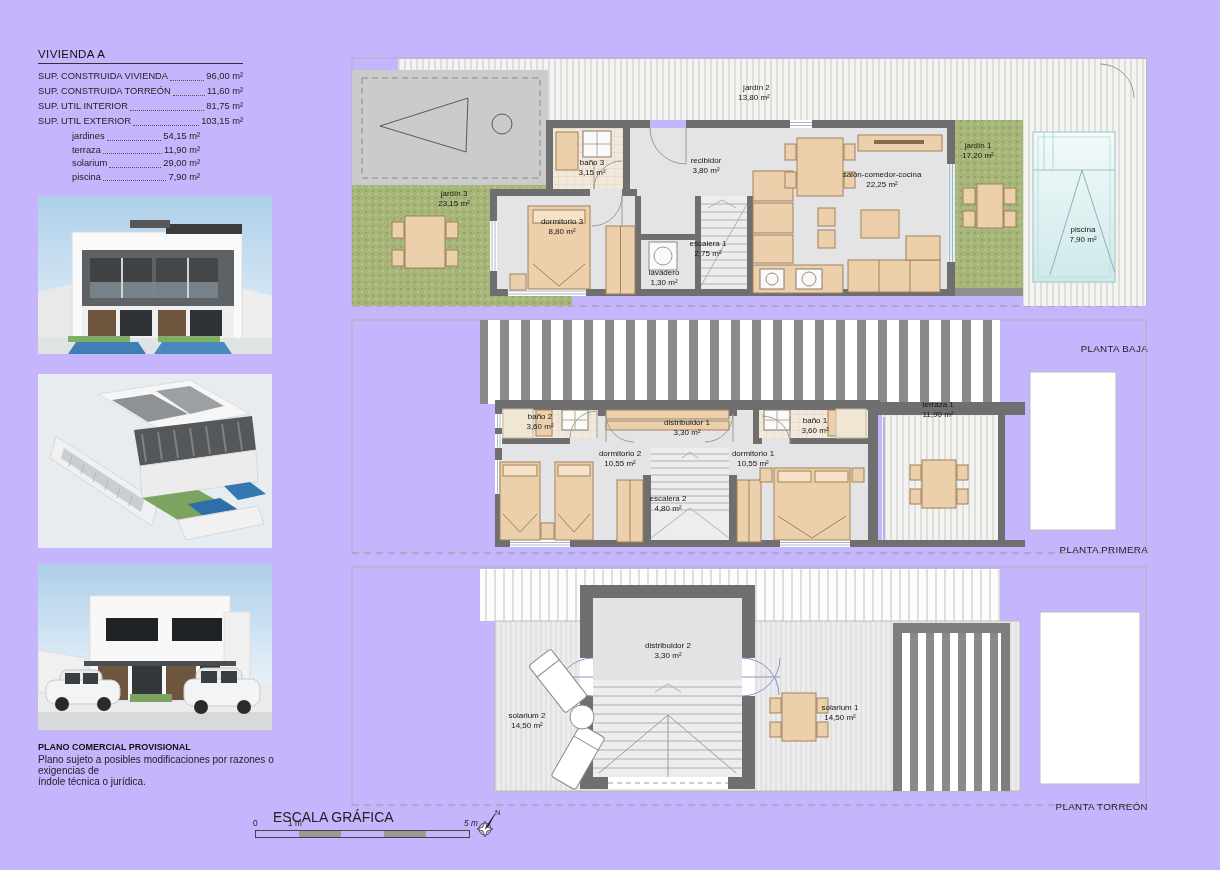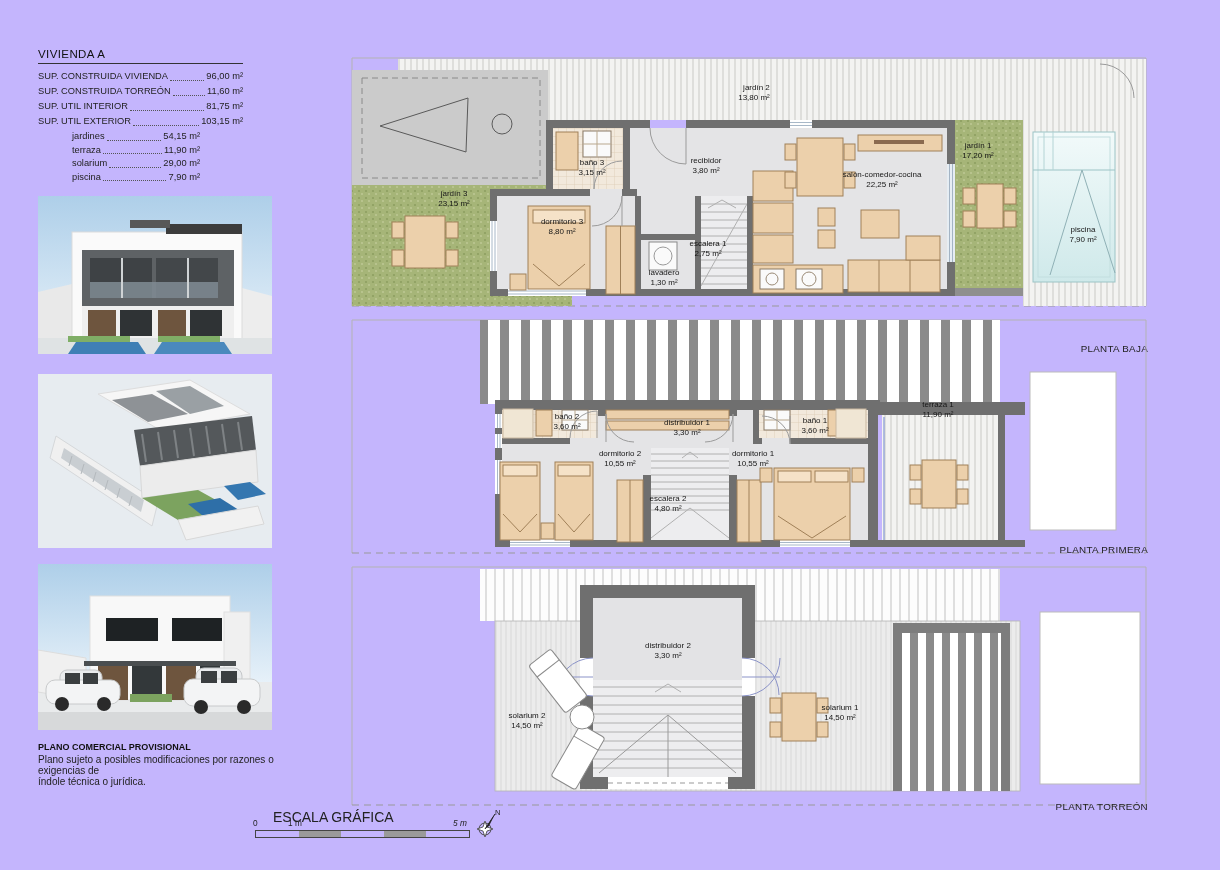--- a/index.html
+++ b/index.html
@@ -480,21 +480,21 @@
         <path d="M220,120 A27,27 0 0 1 247,93"></path>
           <line x1="247" y1="120" x2="247" y2="93"></line>
         <path d="M256,96 A28,28 0 0 0 284,124"></path>
           <line x1="256" y1="96" x2="256" y2="124"></line>
         <path d="M383,96 A28,28 0 0 1 355,124"></path>
           <line x1="383" y1="96" x2="383" y2="124"></line>
         <path d="M440,126 A28,28 0 0 0 412,98"></path>
           <line x1="440" y1="126" x2="440" y2="98"></line>
       </g>
     </svg>
-    <div class="room-label" style="left:217px;top:104px;">
+    <div class="room-label" style="left:190px;top:104px;">
         <span class="nm">baño 2</span>
         <span class="ar">3,60 m²</span>
       </div>
     <div class="room-label" style="left:337px;top:110px;">
         <span class="nm">distribuidor 1</span>
         <span class="ar">3,30 m²</span>
       </div>
     <div class="room-label" style="left:465px;top:108px;">
         <span class="nm">baño 1</span>
         <span class="ar">3,60 m²</span>
@@ -601,21 +601,21 @@
 
   <div class="abs" id="footer">
     <div class="ft">PLANO COMERCIAL PROVISIONAL</div>
     <div class="fl">Plano sujeto a posibles modificaciones por razones o exigencias de</div>
     <div class="fl">índole técnica o jurídica.</div>
   </div>
 
   <div class="abs" id="scale-title">ESCALA GRÁFICA</div>
   <div class="tick" style="left:253px;top:818px;">0</div>
   <div class="tick" style="left:288px;top:818px;">1 m</div>
-  <div class="tick" style="left:453px;top:818px;font-style:italic;">5 m</div>
+  <div class="tick" style="left:464px;top:818px;font-style:italic;">5 m</div>
   <div class="abs" id="scale-bar">
     <span></span>
       <span></span>
       <span></span>
       <span></span>
       <span></span>
   </div>
   <svg class="abs" id="north" viewBox="0 0 34 34">
     <circle cx="15" cy="21" r="6" fill="none" stroke="#444"></circle>
     <path d="M15,13 L17,19 L23,21 L17,23 L15,29 L13,23 L7,21 L13,19 Z" fill="#ffffff" stroke="#444" stroke-width="0.8"></path>

